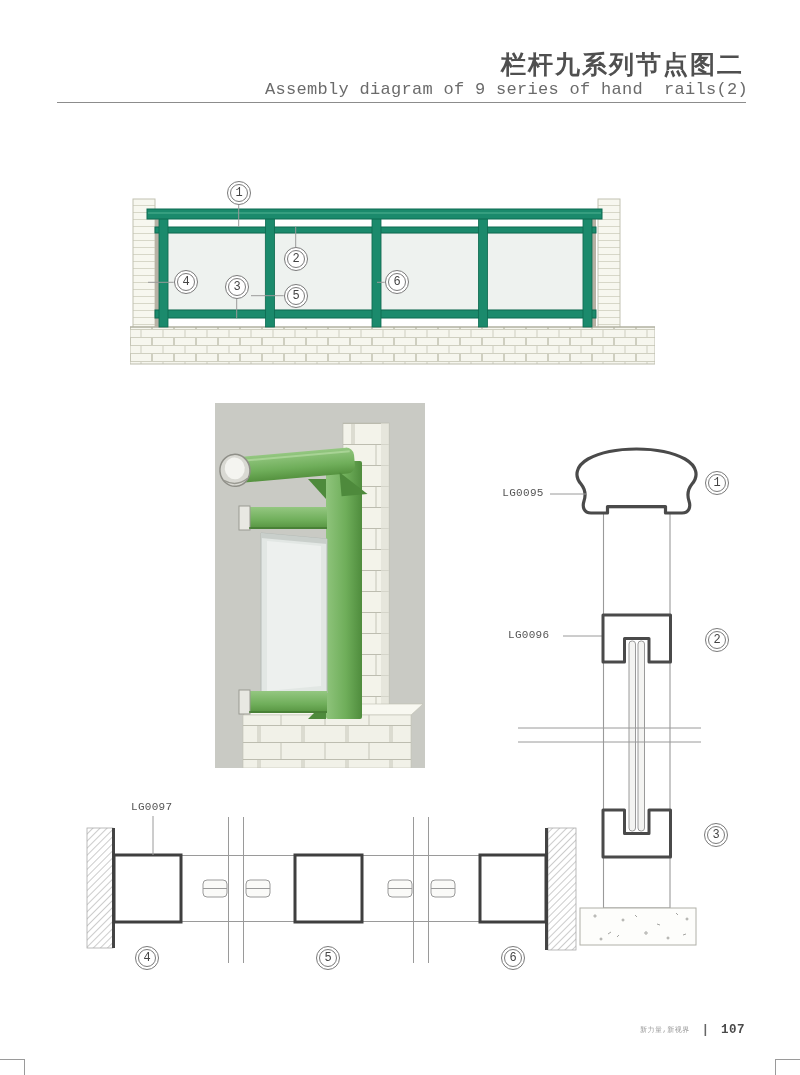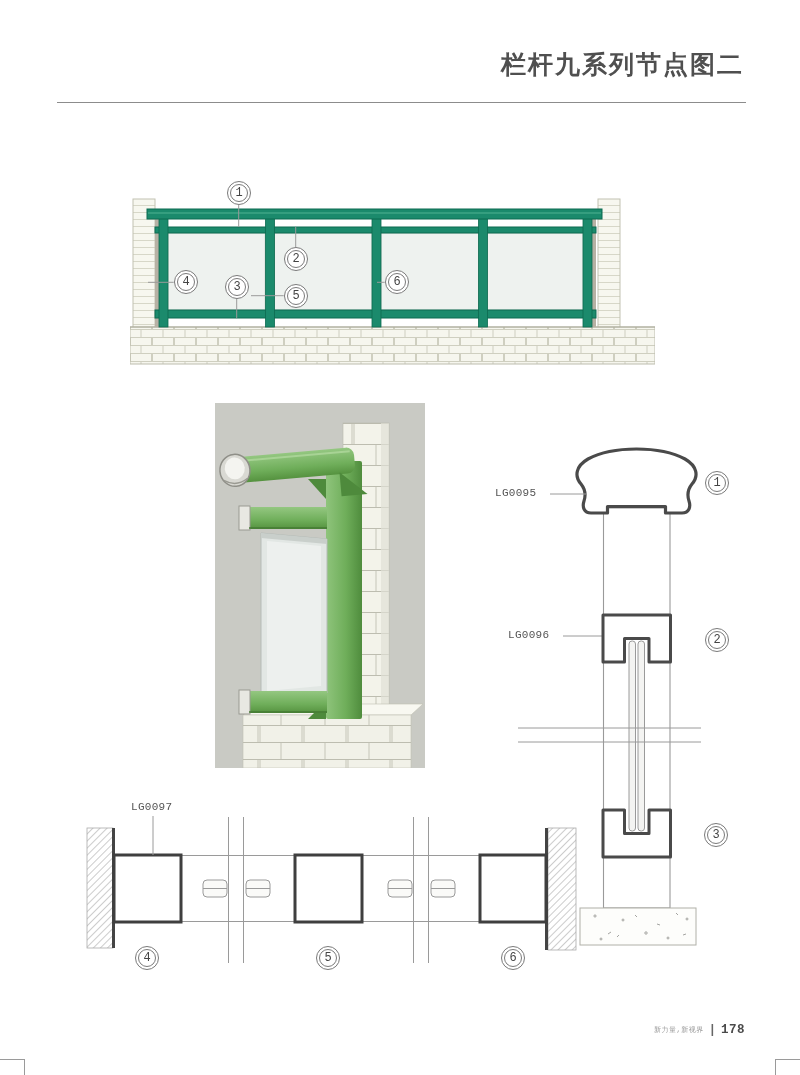--- a/index.html
+++ b/index.html
@@ -17,34 +17,35 @@
            background:#fff;display:flex;align-items:center;justify-content:center;box-sizing:border-box;}
   .callout .ring{width:18px;height:18px;border:1px solid #7a7a7a;border-radius:50%;box-sizing:border-box;
                  display:flex;align-items:center;justify-content:center;
                  font-size:12px;color:#444;line-height:1;}
   .pn-label{position:absolute;font-size:11px;color:#555;letter-spacing:.3px;white-space:nowrap;text-align:right;}
   
   .rail-fill{fill:var(--rail_green);stroke:var(--rail_green_dark);}
   .glass-fill{fill:var(--glass);stroke:#d3dad4;}
   .thin-line{stroke:var(--line_light);fill:none;}
   
-  .footer{position:absolute;top:1023px;right:55px;display:flex;align-items:center;gap:5px;}
+  .footer{position:absolute;top:1023px;right:55px;display:flex;align-items:center;gap:12px;}
   .footer .tagline{font-size:7px;color:#999;letter-spacing:.5px;}
   .footer .divider{font-size:12px;font-weight:bold;color:#666;}
   .footer .pageno{font-size:12.5px;font-weight:bold;color:#4a4a4a;letter-spacing:.5px;}
   .crop-mark{position:absolute;top:1059px;width:25px;height:16px;box-sizing:border-box;}
   .crop-left{left:0;border-top:1px solid #9a9a9a;border-right:1px solid #9a9a9a;}
   .crop-right{left:775px;border-top:1px solid #9a9a9a;border-left:1px solid #9a9a9a;}
 </style>
 </head>
 <body>
 
 <div id="page">
 
   <div class="title-zh">栏杆九系列节点图二</div>
+  <div class="title-en">Assembly diagram of 9 series of hand  rails(2)</div>
   <div class="header-rule"></div>
 
   <svg class="fig" style="left:130px;top:185px" width="525" height="180" viewBox="0 0 525 180">
     <defs>
       <pattern id="brick" width="22" height="16" patternUnits="userSpaceOnUse">
         <rect width="22" height="16" fill="#f6f6ee"></rect>
         <path d="M0 .5 H22 M0 8.5 H22" stroke="#cfcfc0" stroke-width="1" fill="none"></path>
         <path d="M11 0 V8 M0.5 8 V16 M21.5 8 V16" stroke="#cfcfc0" stroke-width="1" fill="none"></path>
       </pattern>
       <pattern id="pillarBrick" width="22" height="7" patternUnits="userSpaceOnUse">
@@ -218,21 +219,21 @@
         <circle cx="163" cy="493" r="1"></circle>
           <path d="M171 468 l2 2"></path>
           <circle cx="182" cy="474" r="1"></circle>
         <path d="M178 490 l3 -1"></path>
           <circle cx="96" cy="494" r="1"></circle>
           <path d="M112 492 l2 -2"></path>
       </g>
     </g>
   </svg>
 
-  <div class="pn-label" style="left:495px;top:487px;width:56px;text-align:left">LG0095</div>
+  <div class="pn-label" style="left:495px;top:487px;width:56px;text-align:center">LG0095</div>
   <div class="pn-label" style="left:508px;top:629px;width:57px;text-align:left">LG0096</div>
 
   <div class="callout" style="left:705px;top:471px">
       <span class="ring">1</span>
     </div>
   <div class="callout" style="left:705px;top:628px">
       <span class="ring">2</span>
     </div>
   <div class="callout" style="left:704px;top:823px">
       <span class="ring">3</span>
@@ -287,18 +288,18 @@
   <div class="callout" style="left:316px;top:946px">
       <span class="ring">5</span>
     </div>
   <div class="callout" style="left:501px;top:946px">
       <span class="ring">6</span>
     </div>
 
   <div class="footer">
     <span class="tagline">新力量,新视界</span>
     <span class="divider">|</span>
-    <span class="pageno">178</span>
+    <span class="pageno">107</span>
   </div>
   <div class="crop-mark crop-left"></div>
   <div class="crop-mark crop-right"></div>
 
 </div>
 
 </body></html>

